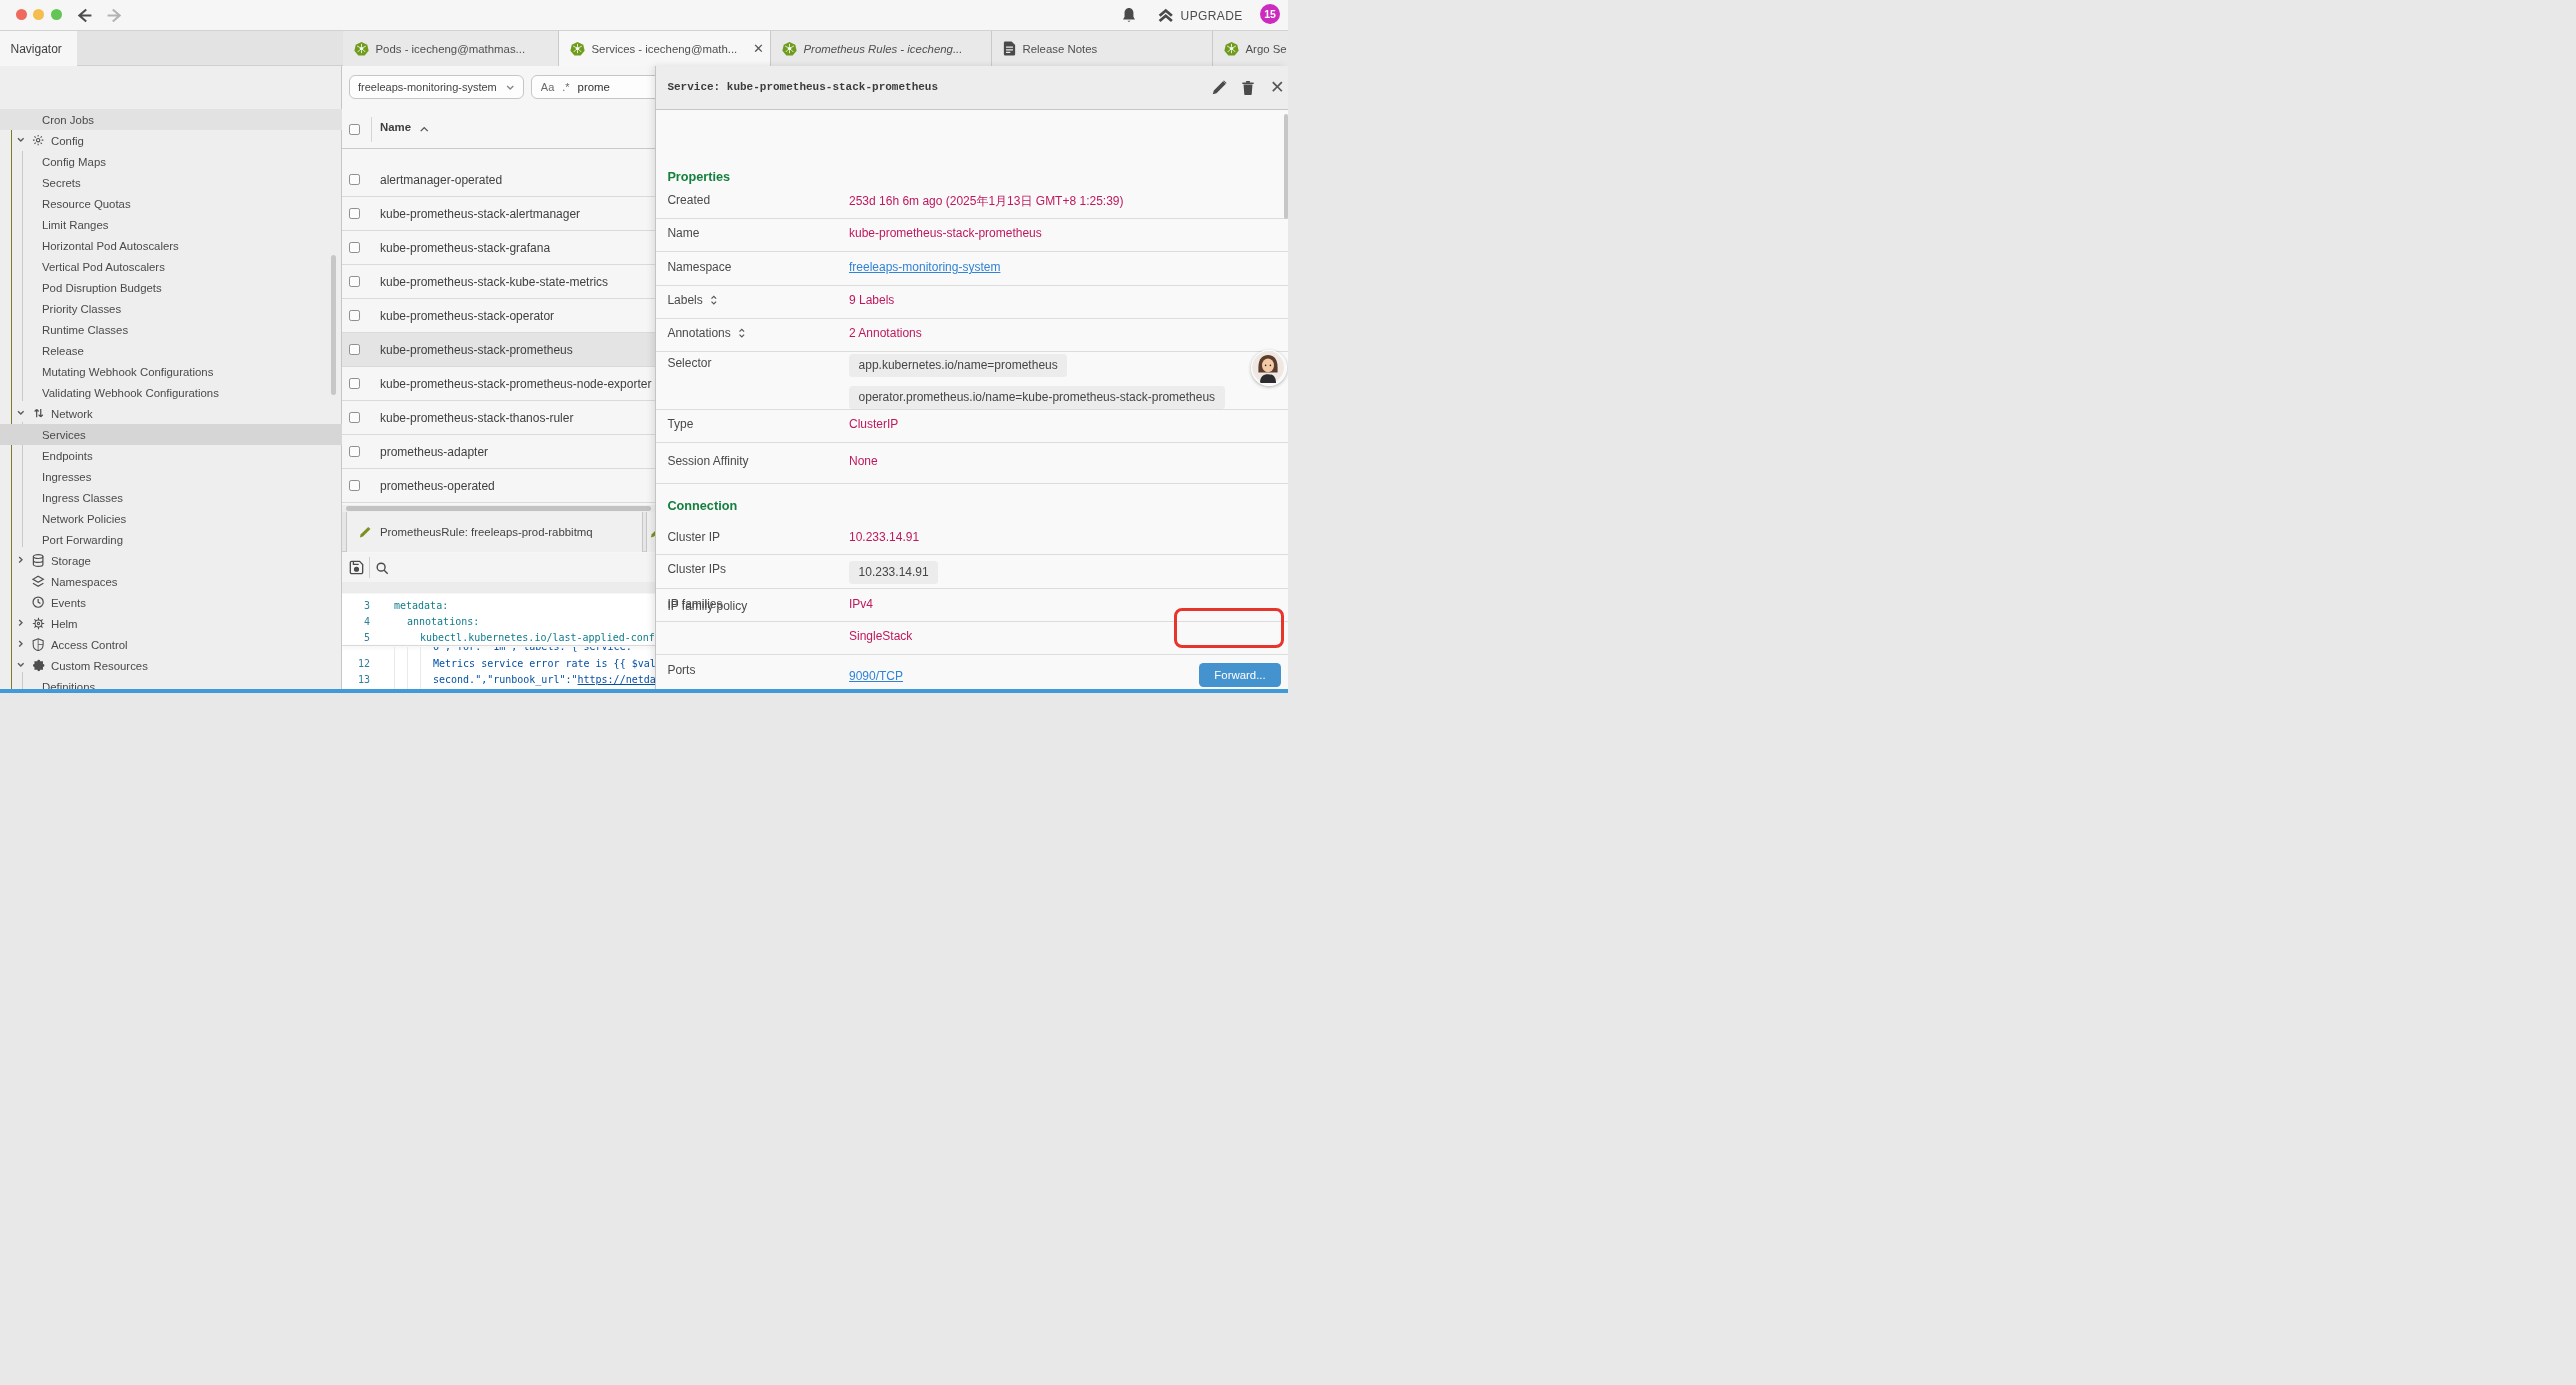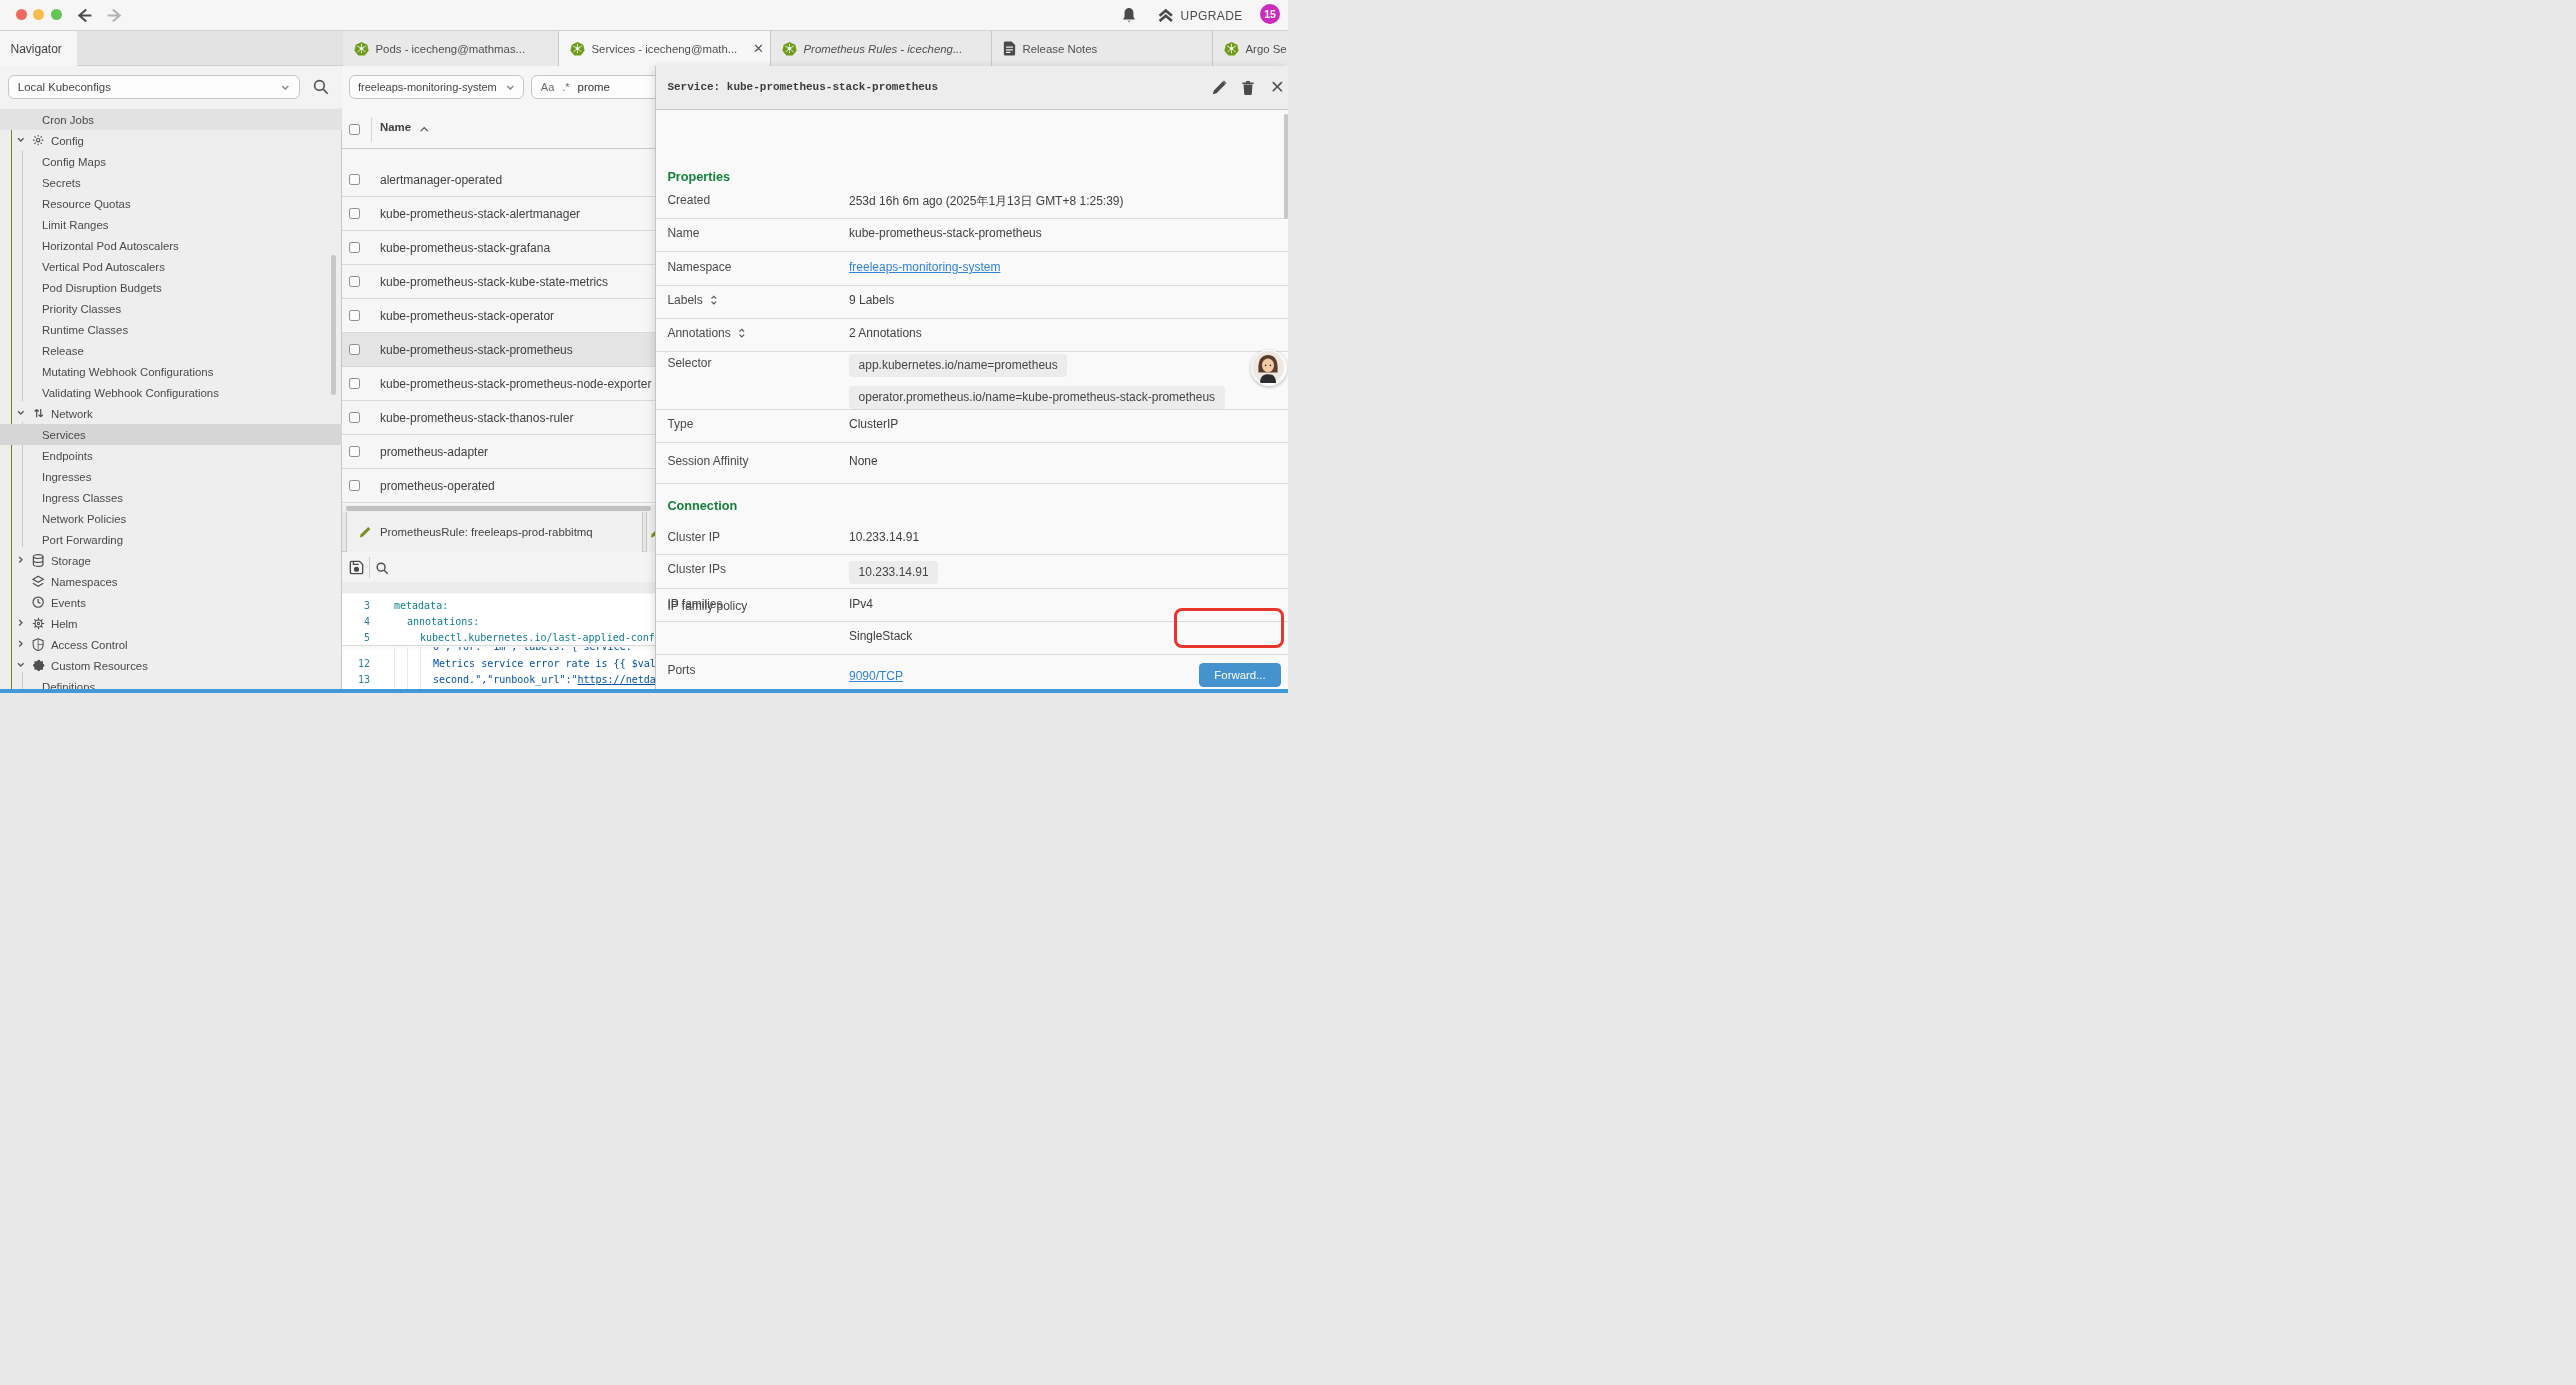--- a/index.html
+++ b/index.html
@@ -100,21 +100,21 @@
   
   #drawer { position:absolute; left:655px; top:66px; width:633px; height:623px; background:#f9f9f9;
     border-left:0.9px solid #c4c4c4; box-shadow:-2.6px 0 7px rgba(0,0,0,.10); }
   #drawer-header { position:absolute; left:0; top:0; width:100%; height:44px; background:#ededed; border-bottom:0.9px solid #c6c6c6; }
   #drawer-title { position:absolute; left:11.4px; top:15px; font-size:11px; font-weight:bold; color:#3c3c3c;font-family:Liberation Mono, monospace; }
   .hdr-icon { position:absolute; top:14px; width:16px; height:16px; color:#4a4a4a; }
   #edit-icon{ left:555px; } #delete-icon{ left:584px; } #close-icon{ left:614px; font-size:17.5px; color:#555; top:11.4px; }
   #drawer-body { position:absolute; left:0; top:44px; width:100%; height:580px; overflow:hidden; }
   .d-section { position:absolute; left:11.4px; font-size:12.7px; font-weight:bold; color:#15803d; }
   .d-label { position:absolute; left:11.4px; font-size:12px; color:#4a4a4a; display:flex; align-items:center; gap:6.1px; }
-  .d-value { position:absolute; left:193px; font-size:12px; color:#404040; }
+  .d-value { position:absolute; left:193px; font-size:12px; color:#be185d; }
   .d-link { color:#3083d6; text-decoration:underline; }
   .d-chip { position:absolute; left:193px; background:#ececec; border-radius:3.5px; padding:4.4px 9.6px; font-size:12px; color:#464646; }
   .d-div { position:absolute; left:0; width:633px; height:0.9px; background:#dcdcdc; }
   .updown-ico { width:9.6px; height:12.3px; color:#5a5a5a; }
   .fwd-btn { position:absolute; left:543px; width:82px; height:24px; background:#4493ce; border:none; border-radius:4.4px;
     color:#fff; font-size:11.4px; font-family:"Liberation Sans", sans-serif; display:flex; align-items:center; justify-content:center; }
   #drawer-scrollthumb { position:absolute; left:628px; top:48px; width:4.4px; height:105px; background:#c6c6c6; border-radius:2.2px; }
 
   
   #red-annotation { position:absolute; left:1174px; top:608px; width:110px; height:40px;
@@ -221,36 +221,20 @@
                 <path d="M12 4.5 V9 M12 15 V19.5 M5 8 L9.5 10.5 M19 8 L14.5 10.5 M6 17.5 L10 13.5 M18 17.5 L14 13.5"></path>
               </g>
             </svg>
           </span>
           <span class="tab-label">Argo Se</span>
         </div>
       </div>
   </div>
 
   <div id="sidebar">
-    <div id="kubeconfig-row">
-      <div id="kubeconfig-select">
-        <span>Local Kubeconfigs</span>
-        <span id="kubeconfig-chevron">
-          <svg width="10.5" height="10.5" viewBox="0 0 12 12" fill="none" stroke="currentColor" stroke-width="1.6">
-              <path d="M2.5 4.5 L6 8 L9.5 4.5"></path>
-            </svg>
-        </span>
-      </div>
-      <div id="sidebar-search">
-        <svg viewBox="0 0 20 20" fill="none" stroke="currentColor" stroke-width="1.8">
-            <circle cx="8.5" cy="8.5" r="5.5"></circle>
-            <path d="M13 13 L18 18"></path>
-          </svg>
-      </div>
-    </div>
     <div id="tree">
       <div id="guide-olive"></div>
     <div class="guide-gray" style="top: 0px; height: 21px;"></div>
         <div class="guide-gray" style="top: 42px; height: 250px;"></div>
         <div class="guide-gray" style="top: 313px; height: 125px;"></div>
         <div class="guide-gray" style="top: 563px; height: 21px;"></div>
         <div class="tree-item hover">
           <span class="tree-label-c">Cron Jobs</span>
         </div>
         <div class="tree-item">

